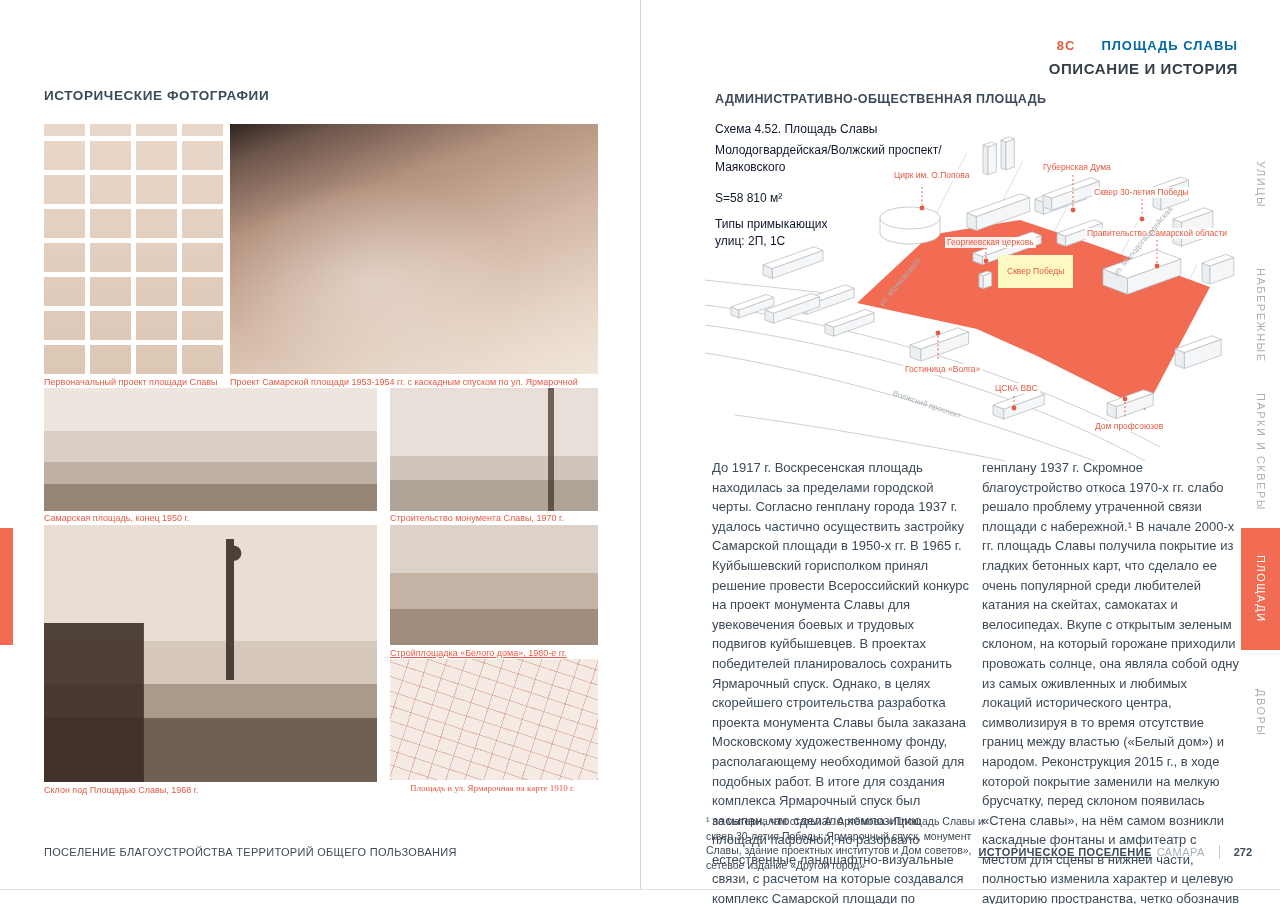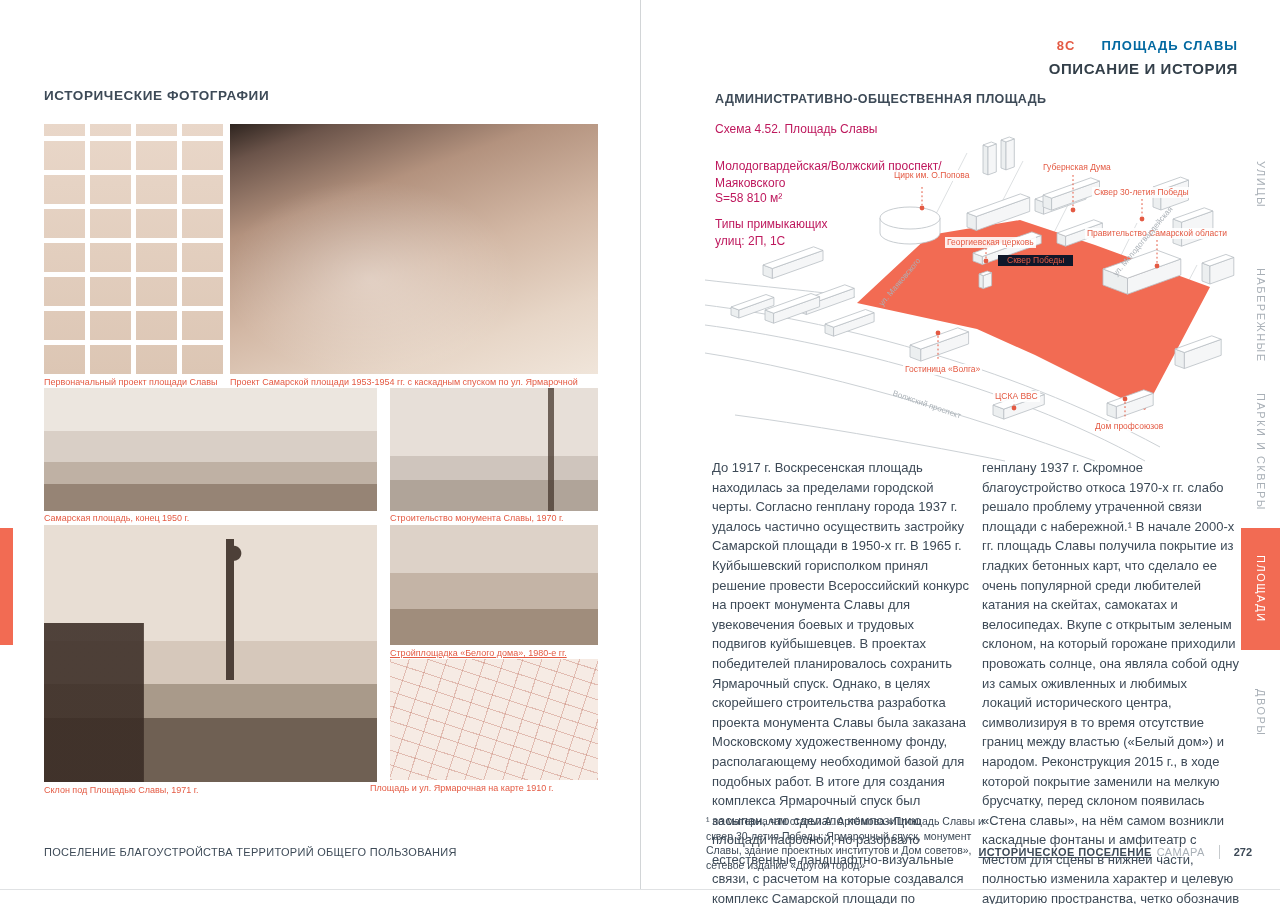--- a/index.html
+++ b/index.html
@@ -44,27 +44,27 @@
   #left-redbar{left:0;top:528px;width:13px;height:117px;background:#f26b53;}
   #left-footer{left:44px;top:846px;font-size:11px;letter-spacing:.3px;color:#3d4a57;}
 
   
   #rp{left:640px;top:0;width:640px;height:904px;}
   #chap{position:absolute;right:42px;top:38px;font-size:13px;font-weight:bold;letter-spacing:1px;white-space:nowrap;}
   #chap .code{color:#e45a43;margin-right:26px;}
   #chap .name{color:#0369a1;font-weight:bold;}
   #page-heading{position:absolute;right:42px;top:60px;font-size:15px;font-weight:bold;letter-spacing:.6px;color:#333f49;}
   #section-heading{position:absolute;left:75px;top:92px;font-size:12.5px;font-weight:bold;letter-spacing:.4px;color:#3d4a57;}
-  .schema{position:absolute;left:75px;color:#be185d;font-size:12px;line-height:17px;white-space:pre-line;}
+  .schema{position:absolute;left:75px;color:#0f172a;font-size:12px;line-height:17px;white-space:pre-line;}
 
   #map{position:absolute;left:65px;top:115px;width:540px;height:348px;}
   #map svg{position:absolute;left:0;top:0;}
   .map-label{position:absolute;font-size:8.5px;line-height:11px;color:#e45a43;background:rgba(255,255,255,.88);
     padding:0 2px;white-space:nowrap;}
-  .map-label.boxed{background:#0f172a;padding:0 9px;}
+  .map-label.boxed{background:#fef9c3;padding:11px 9px;}
   .street-label{position:absolute;font-size:8px;color:#aab1b7;white-space:nowrap;transform-origin:0 0;background:none;}
 
   .col{position:absolute;top:458px;width:258px;font-size:13px;line-height:19.6px;color:#3d4a57;}
   #col1{left:72px;}
   #col2{left:342px;}
   #footnote{position:absolute;left:66px;top:814px;width:278px;font-size:10.5px;line-height:14.5px;color:#3d4a57;}
 
   #right-footer{position:absolute;right:28px;top:845px;display:flex;align-items:center;font-size:11px;white-space:nowrap;}
   #right-footer .b{font-weight:bold;letter-spacing:.4px;color:#3d4a57;text-decoration:underline;}
   #right-footer .g{color:#a9b0b7;letter-spacing:.4px;margin-left:5px;}
@@ -91,35 +91,35 @@
   <div class="photo" id="ph4"></div>
   <div class="photo" id="ph5"></div>
   <div class="photo" id="ph6"></div>
   <div class="photo" id="ph7"></div>
 
   <div class="cap" style="left:44px;top:377px;">Первоначальный проект площади Славы</div>
   <div class="cap" style="left:230px;top:377px;">Проект Самарской площади 1953-1954 гг. с каскадным спуском по ул. Ярмарочной</div>
   <div class="cap" style="left:44px;top:513px;">Самарская площадь, конец 1950 г.</div>
   <div class="cap" style="left:390px;top:513px;">Строительство монумента Славы, 1970 г.</div>
   <div class="cap" style="left:390px;top:648px;text-decoration:underline;">Стройплощадка «Белого дома», 1980-е гг.</div>
-  <div class="cap" style="left:44px;top:785px;">Склон под Площадью Славы, 1971 г.</div>
-  <div class="cap" style="left:370px;top:783px;">Площадь и ул. Ярмарочная на карте 1910 г.</div>
+  <div class="cap" style="left:44px;top:785px;">Склон под Площадью Славы, 1968 г.</div>
+  <div class="cap" style="left:410px;top:783px;font-family:Liberation Serif, serif;">Площадь и ул. Ярмарочная на карте 1910 г.</div>
 
   <div class="abs" id="left-redbar"></div>
   <div class="abs" id="left-footer">ПОСЕЛЕНИЕ БЛАГОУСТРОЙСТВА ТЕРРИТОРИЙ ОБЩЕГО ПОЛЬЗОВАНИЯ</div>
 
   <div class="abs" id="rp">
     <div id="chap">
       <span class="code">8C</span><span class="name">ПЛОЩАДЬ СЛАВЫ</span>
     </div>
     <div id="page-heading">ОПИСАНИЕ И ИСТОРИЯ</div>
     <div id="section-heading">АДМИНИСТРАТИВНО-ОБЩЕСТВЕННАЯ ПЛОЩАДЬ</div>
 
     <div class="schema" style="top:121px;">Схема 4.52. Площадь Славы</div>
-    <div class="schema" style="top:158px;">Молодогвардейская/Волжский проспект/
+    <div class="schema" style="top:142px;">Молодогвардейская/Волжский проспект/
 Маяковского</div>
     <div class="schema" style="top:190px;">S=58 810 м²</div>
     <div class="schema" style="top:216px;">Типы примыкающих
 улиц: 2П, 1С</div>
 
     <div id="map">
       <svg id="map-svg" width="540" height="348" viewBox="0 0 540 348">
           <path d="M0,190 C120,205 300,248 455,332" fill="none" stroke="#ccd1d5" stroke-width="1"></path>
           <path d="M0,210 C120,226 300,268 440,346" fill="none" stroke="#ccd1d5" stroke-width="1"></path>
           <path d="M0,238 C110,255 260,298 390,346" fill="none" stroke="#ccd1d5" stroke-width="1"></path>
@@ -213,21 +213,21 @@
           <circle cx="309" cy="293" r="2.4" fill="#e45a43"></circle>
           <circle cx="420" cy="284" r="2.4" fill="#e45a43"></circle>
         </svg>
       <div class="map-label" style="left:187px;top:55px;text-align:center;">Цирк им. О.Попова</div>
       <div class="map-label" style="left:336px;top:47px;text-align:center;">Губернская Дума</div>
       <div class="map-label" style="left:387px;top:72px;">Сквер 30-летия Победы</div>
       <div class="map-label" style="left:380px;top:113px;">Правительство Самарской области</div>
       <div class="map-label" style="left:240px;top:122px;">Георгиевская церковь</div>
       <div class="map-label boxed" style="left:293px;top:140px;">Сквер Победы</div>
       <div class="map-label" style="left:198px;top:249px;">Гостиница «Волга»</div>
-      <div class="map-label" style="left:288px;top:276px;">ЦСКА ВВС</div>
+      <div class="map-label" style="left:288px;top:268px;">ЦСКА ВВС</div>
       <div class="map-label" style="left:388px;top:306px;">Дом профсоюзов</div>
       <div class="map-label street-label" style="left:170px;top:188px;transform:rotate(-50deg);">ул. Маяковского</div>
       <div class="map-label street-label" style="left:404px;top:158px;transform:rotate(-50deg);">ул. Молодогвардейская</div>
       <div class="map-label street-label" style="left:188px;top:272px;transform:rotate(19deg);">Волжский проспект</div>
     </div>
 
     <div class="col" id="col1">До 1917 г. Воскресенская площадь находилась за пределами городской черты. Согласно генплану города 1937 г. удалось частично осуществить застройку Самарской площади в 1950-х гг. В 1965 г. Куйбышевский горисполком принял решение провести Всероссийский конкурс на проект монумента Славы для увековечения боевых и трудовых подвигов куйбышевцев. В проектах победителей планировалось сохранить Ярмарочный спуск. Однако, в целях скорейшего строительства разработка проекта монумента Славы была заказана Московскому художественному фонду, располагающему необходимой базой для подобных работ. В итоге для создания комплекса Ярмарочный спуск был засыпан, что сделало композицию площади пафосной, но разорвало естественные ландшафтно-визуальные связи, с расчетом на которые создавался комплекс Самарской площади по</div>
     <div class="col" id="col2">генплану 1937 г. Скромное благоустройство откоса 1970-х гг. слабо решало проблему утраченной связи площади с набережной.¹ В начале 2000-х гг. площадь Славы получила покрытие из гладких бетонных карт, что сделало ее очень популярной среди любителей катания на скейтах, самокатах и велосипедах. Вкупе с открытым зеленым склоном, на который горожане приходили провожать солнце, она являла собой одну из самых оживленных и любимых локаций исторического центра, символизируя в то время отсутствие границ между властью («Белый дом») и народом. Реконструкция 2015 г., в ходе которой покрытие заменили на мелкую брусчатку, перед склоном появилась «Стена славы», на нём самом возникли каскадные фонтаны и амфитеатр с местом для сцены в нижней части, полностью изменила характер и целевую аудиторию пространства, четко обозначив и смену приоритетов.</div>
     <div id="footnote">¹ по материалам статьи А. Артёмова «Площадь Славы и сквер 30-летия Победы: Ярмарочный спуск, монумент Славы, здание проектных институтов и Дом советов», сетевое издание «Другой город»</div>
 

